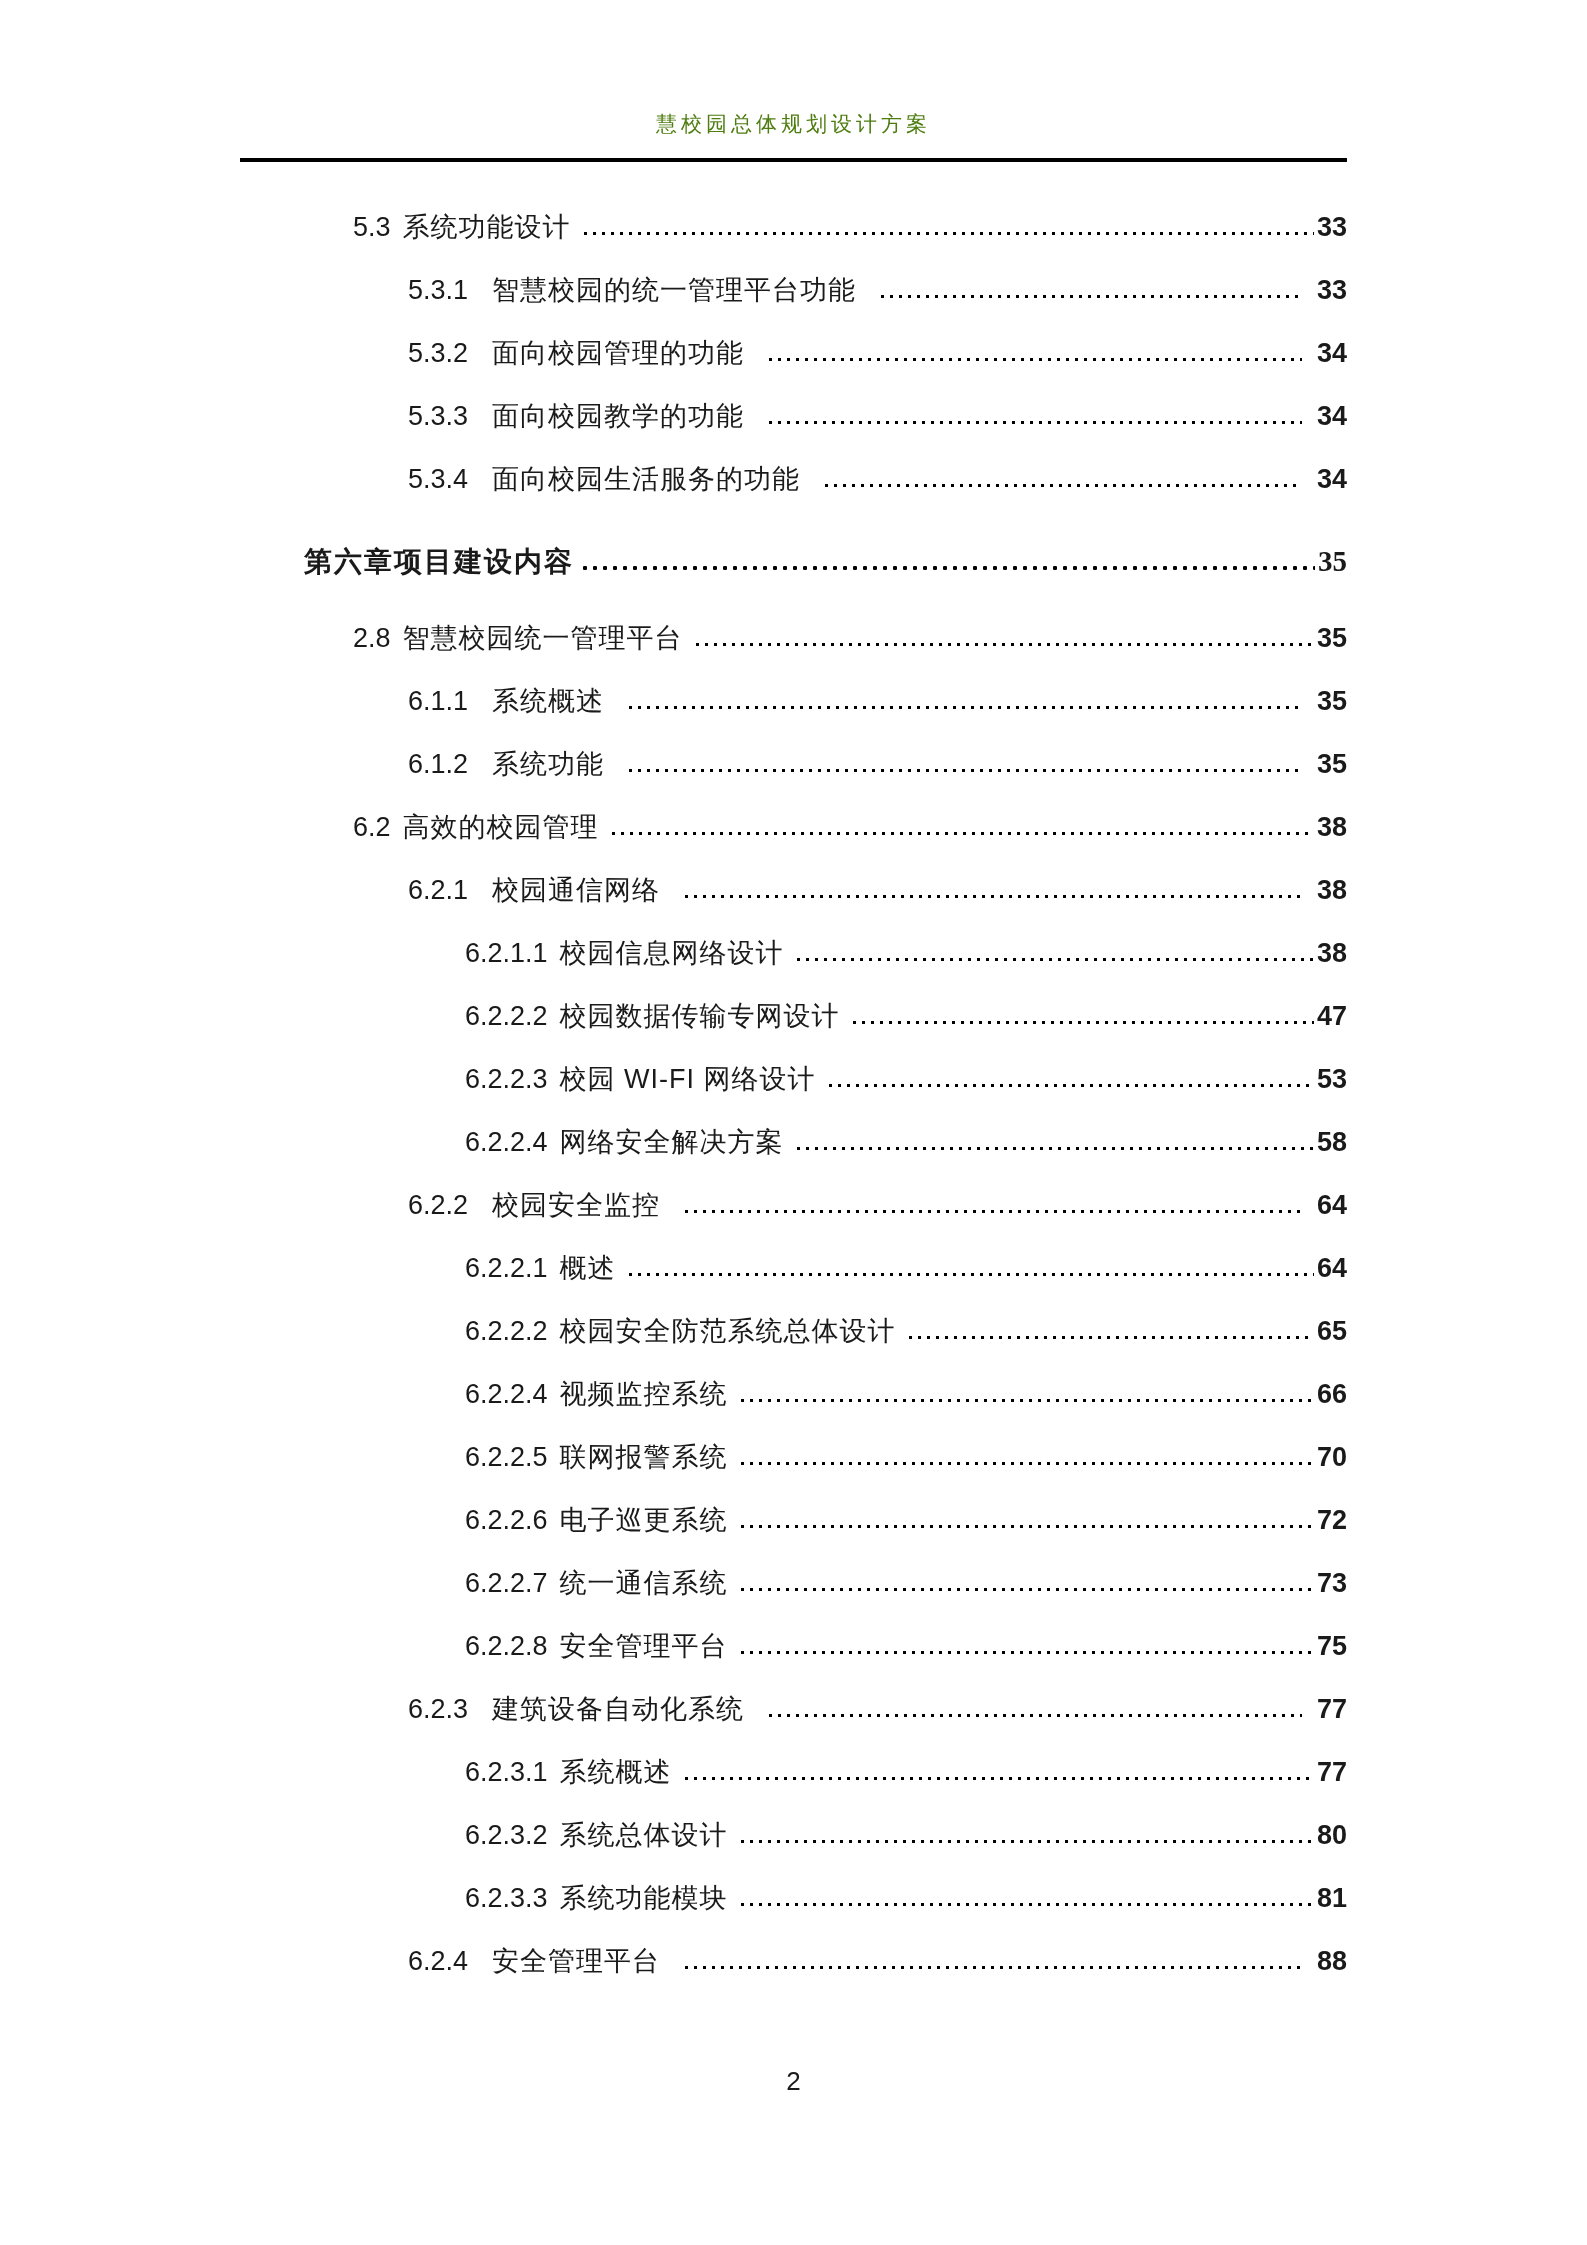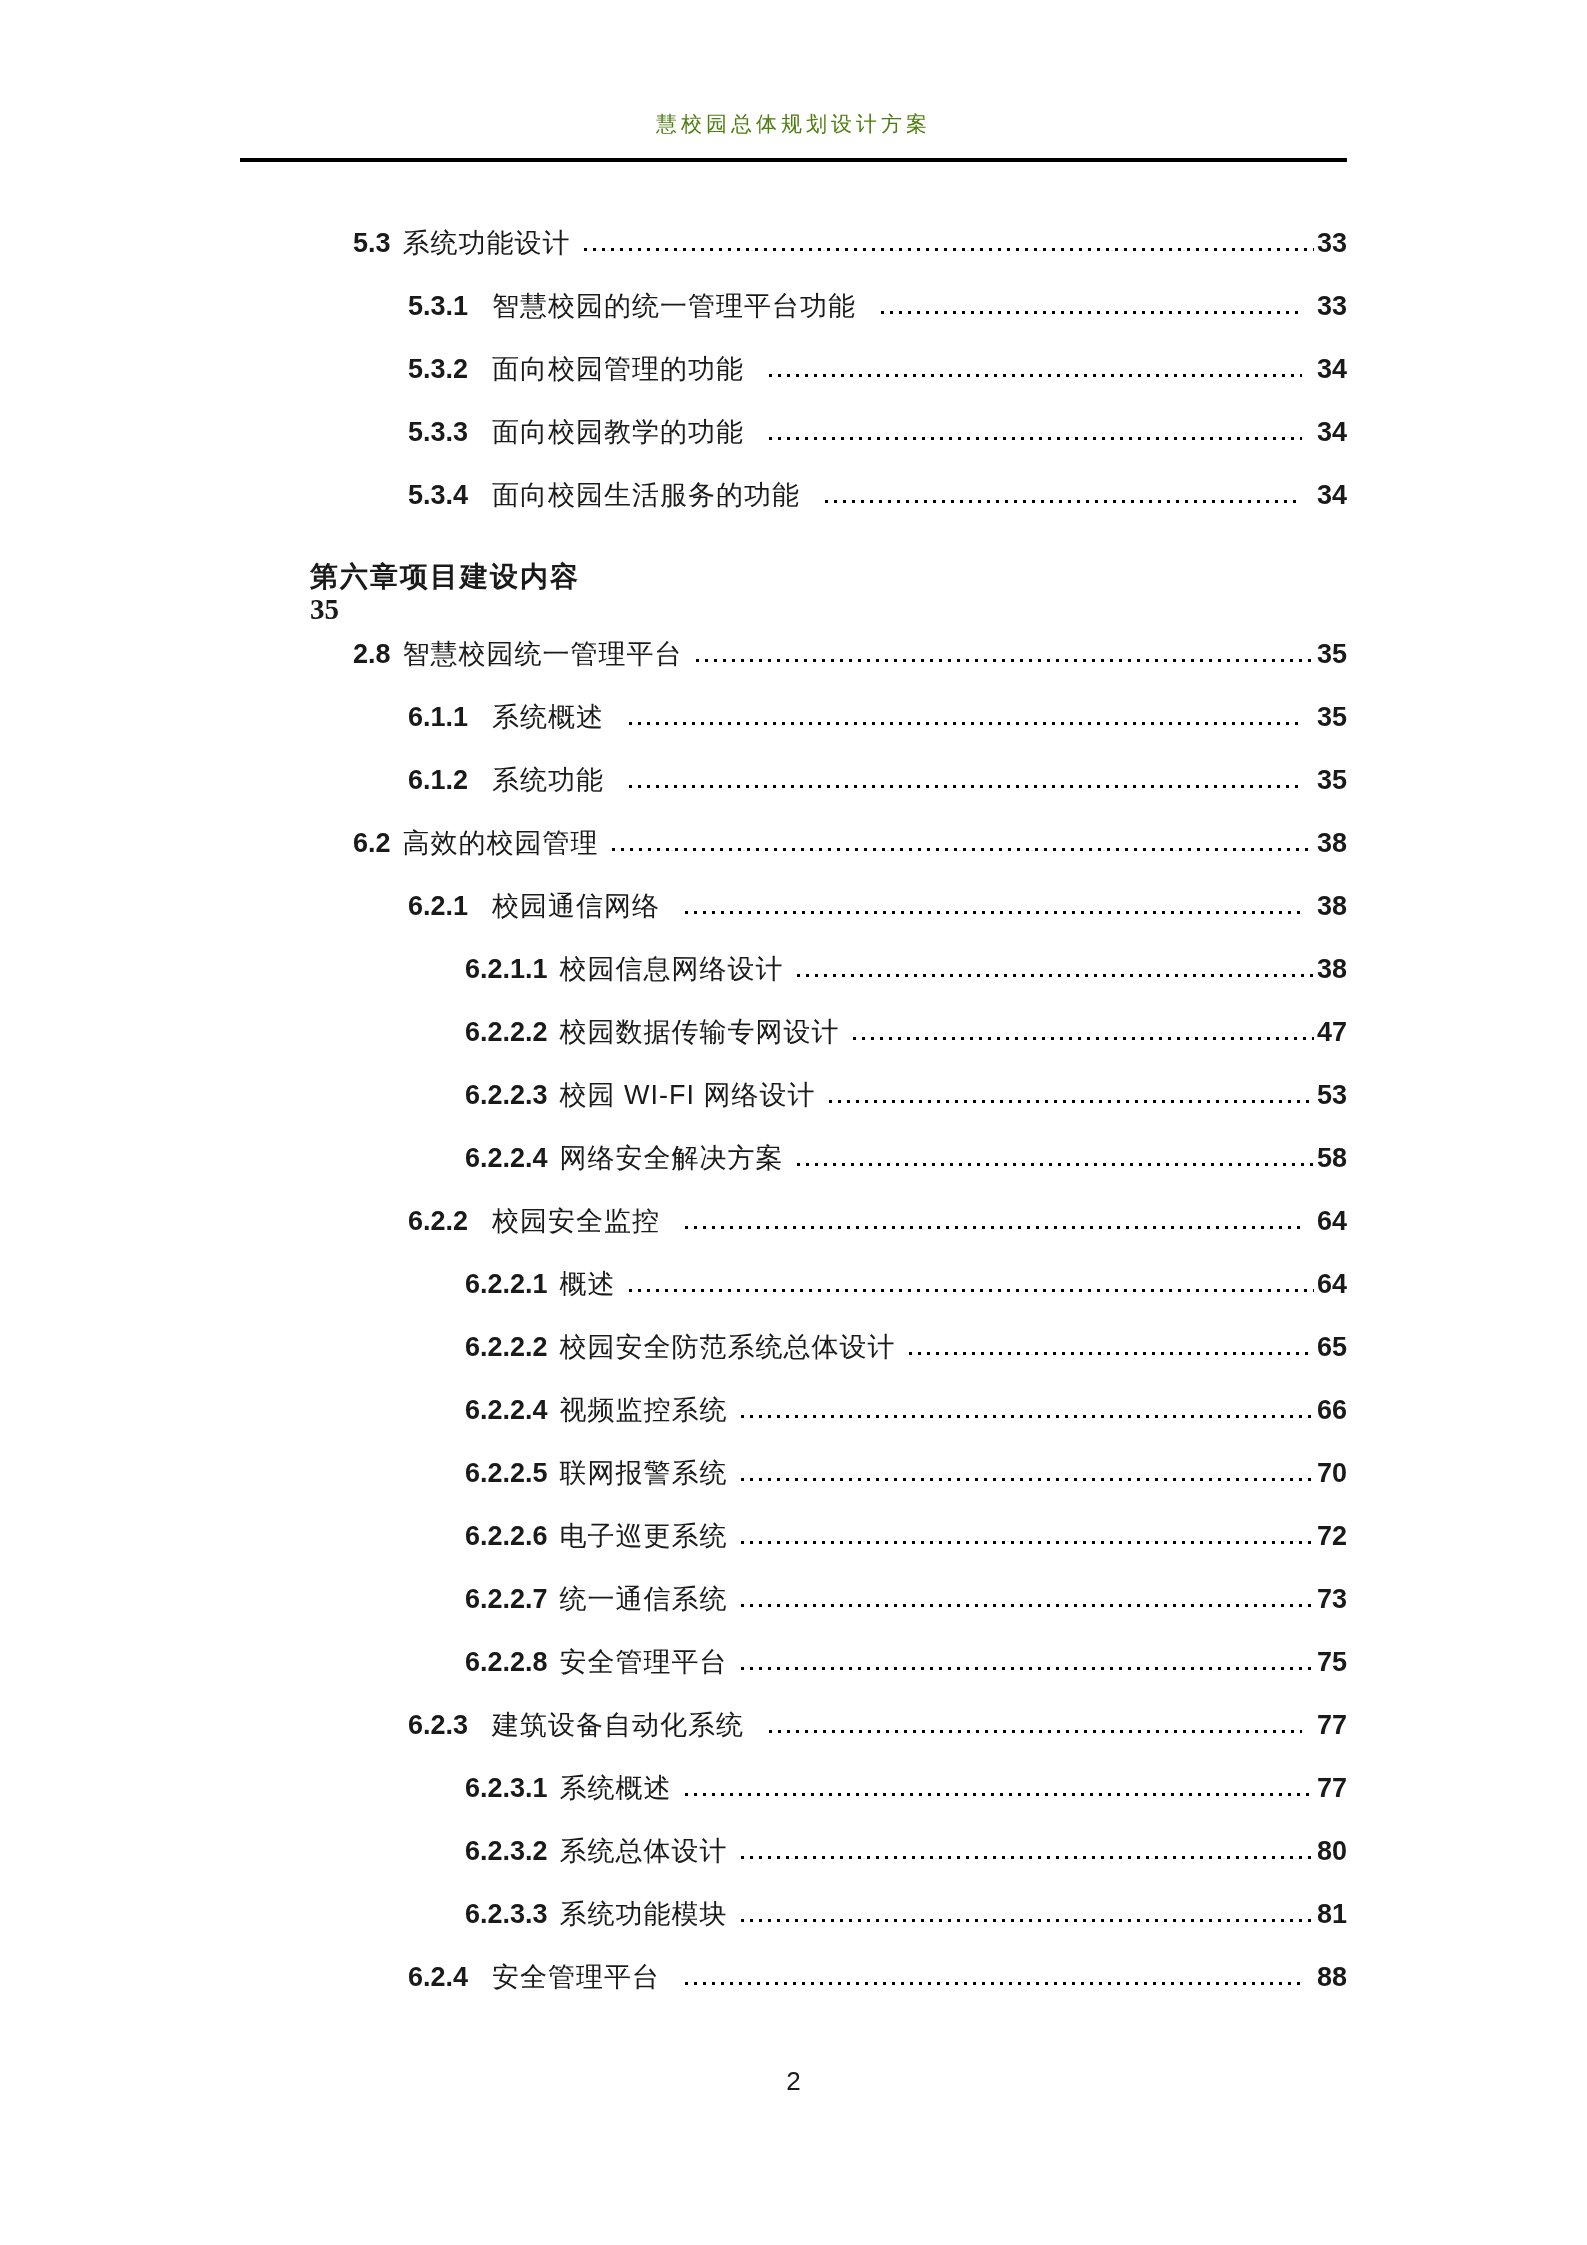--- a/index.html
+++ b/index.html
@@ -53,24 +53,23 @@
   .toc-row {
     display: flex;
     align-items: baseline;
     height: 63px;
     padding-top: 20px;
     font-size: 27px;
     line-height: 1.15;
     white-space: nowrap;
   }
   .toc-row .num {
-    font-weight: 700;
+    font-weight: 400;
     margin-right: 12px;
     flex: 0 0 auto;
-    margin-top: 16px;
   }
   .toc-row .num:empty { margin-right: 0; }
   .toc-row .title {
     font-weight: 400;
     letter-spacing: 1px;
     flex: 0 0 auto;
   }
   .toc-row .leader {
     flex: 1 1 auto;
     height: 5px;
@@ -79,21 +78,21 @@
     background-size: 9px 5px;
     background-repeat: repeat-x;
     background-position: left bottom;
   }
   .toc-row .page-num {
     font-weight: 600;
     flex: 0 0 auto;
   }
 
   
-  .lvl-0 { padding-left: 64px;  height: 96px; padding-top: 38px; flex-direction: column; }
+  .lvl-0 { padding-left: 64px;  height: 96px; padding-top: 38px; }
   .lvl-1 { padding-left: 113px; }
   .lvl-2 { padding-left: 168px; gap: 12px; }
   .lvl-3 { padding-left: 225px; }
 
   
   .lvl-0 .title {
     font-weight: 700;
     font-size: 28px;
     letter-spacing: 2px;
   }

